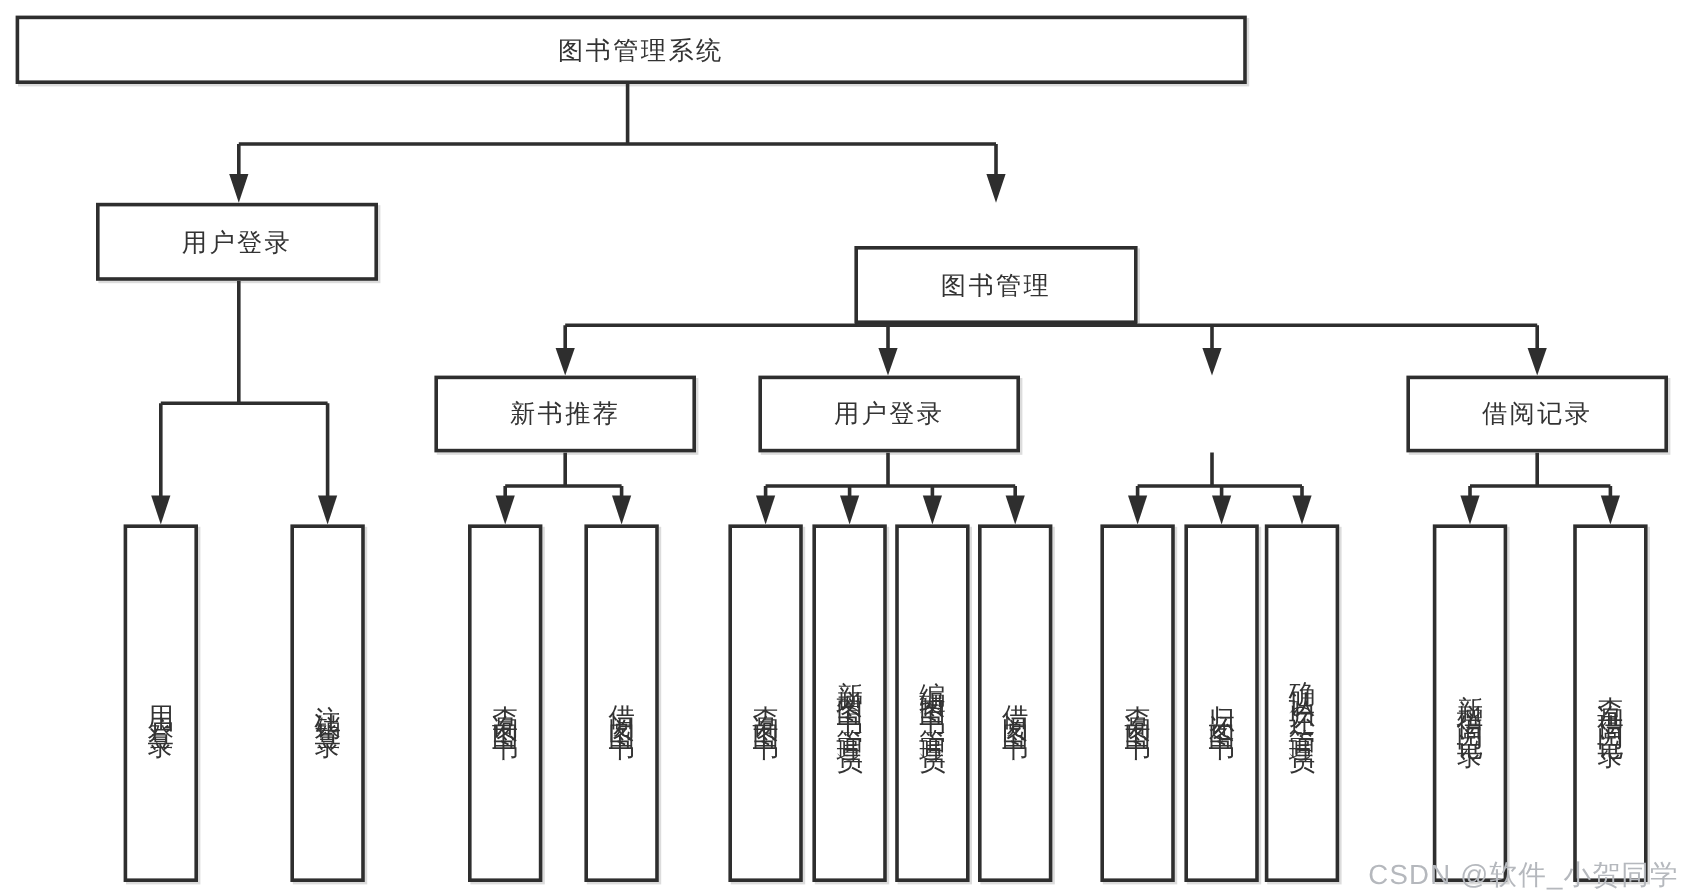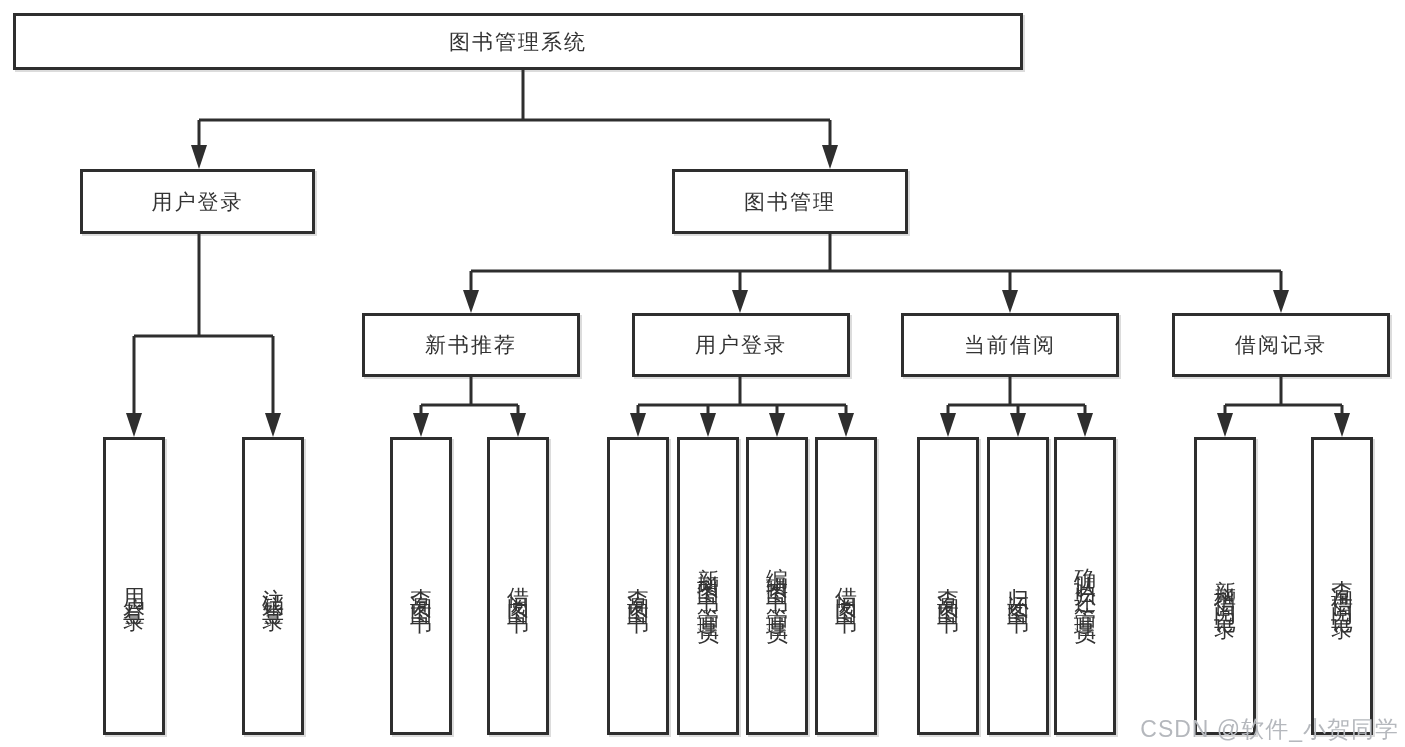--- a/index.html
+++ b/index.html
@@ -24,24 +24,24 @@
   }
   .hbox { font-size: 21px; letter-spacing: 2px; }
   .leaf {
     writing-mode: vertical-rl;
     text-orientation: mixed;
     font-size: 22px;
     letter-spacing: 8px;
     line-height: 1;
   }
   
-  .root  { left: 13px;  top: 13px;  width: 1004px; height: 51px; }
+  .root  { left: 13px;  top: 13px;  width: 1004px; height: 51px; padding-left: 16px; }
   .l2    { top: 169px;  height: 59px; }
   .l2-0  { left: 80px;  width: 229px; }
-  .l2-1  { left: 672px; width: 230px; }
+  .l2-1  { left: 712px; width: 230px; margin-top: 36px; }
   .l3    { top: 313px;  height: 58px; width: 212px; }
   .l3-0  { left: 362px; }
   .l3-1  { left: 632px; }
   .l3-2  { left: 901px; }
   .l3-3  { left: 1172px; }
   .leaf  { top: 437px; width: 56px; height: 292px; }
   .lf-0  { left: 103px; }  .lf-1  { left: 242px; }
   .lf-2  { left: 390px; }  .lf-3  { left: 487px; }
   .lf-4  { left: 607px; }  .lf-5  { left: 677px; }
   .lf-6  { left: 746px; }  .lf-7  { left: 815px; }
@@ -89,21 +89,20 @@
     <polygon points="1334,413 1350,413 1342,437"></polygon>
   </svg>
 
   <div class="box hbox root">图书管理系统</div>
 
   <div class="box hbox l2 l2-0">用户登录</div>
   <div class="box hbox l2 l2-1">图书管理</div>
 
   <div class="box hbox l3 l3-0">新书推荐</div>
   <div class="box hbox l3 l3-1">用户登录</div>
-  <div class="box hbox l3 l3-2">当前借阅</div>
   <div class="box hbox l3 l3-3">借阅记录</div>
 
   <div class="box leaf lf-0">用户登录</div>
   <div class="box leaf lf-1">注销登录</div>
   <div class="box leaf lf-2">查询图书</div>
   <div class="box leaf lf-3">借阅图书</div>
   <div class="box leaf lf-4">查询图书</div>
   <div class="box leaf lf-5">新增图书（管理员）</div>
   <div class="box leaf lf-6">编辑图书（管理员）</div>
   <div class="box leaf lf-7">借阅图书</div>

